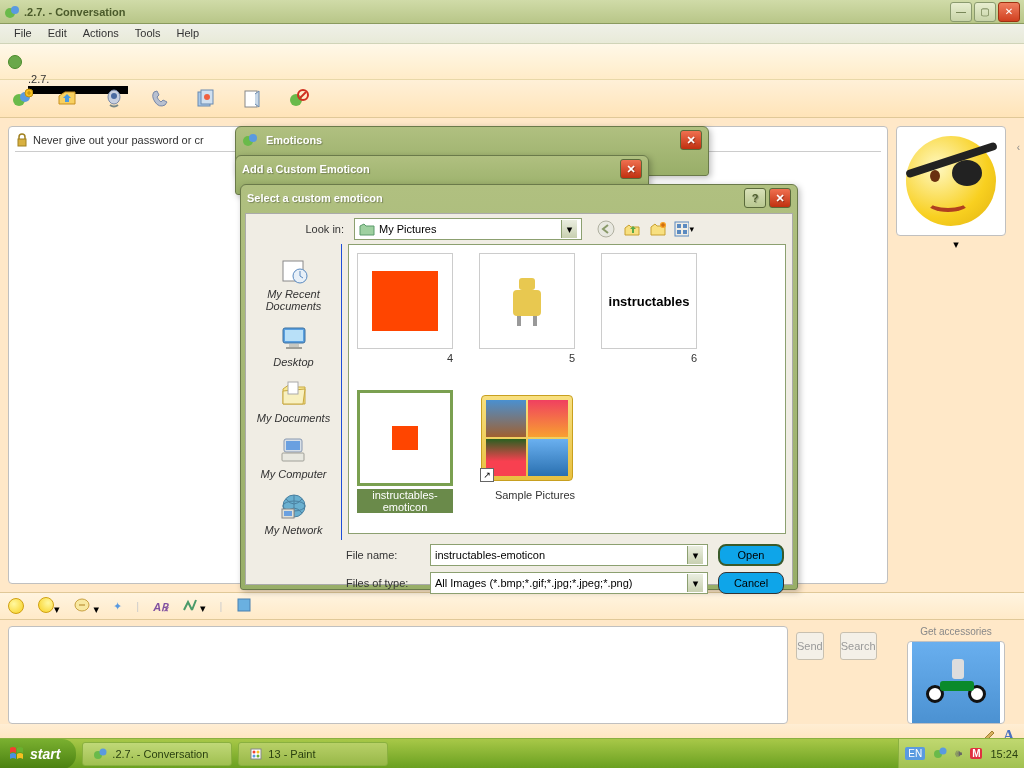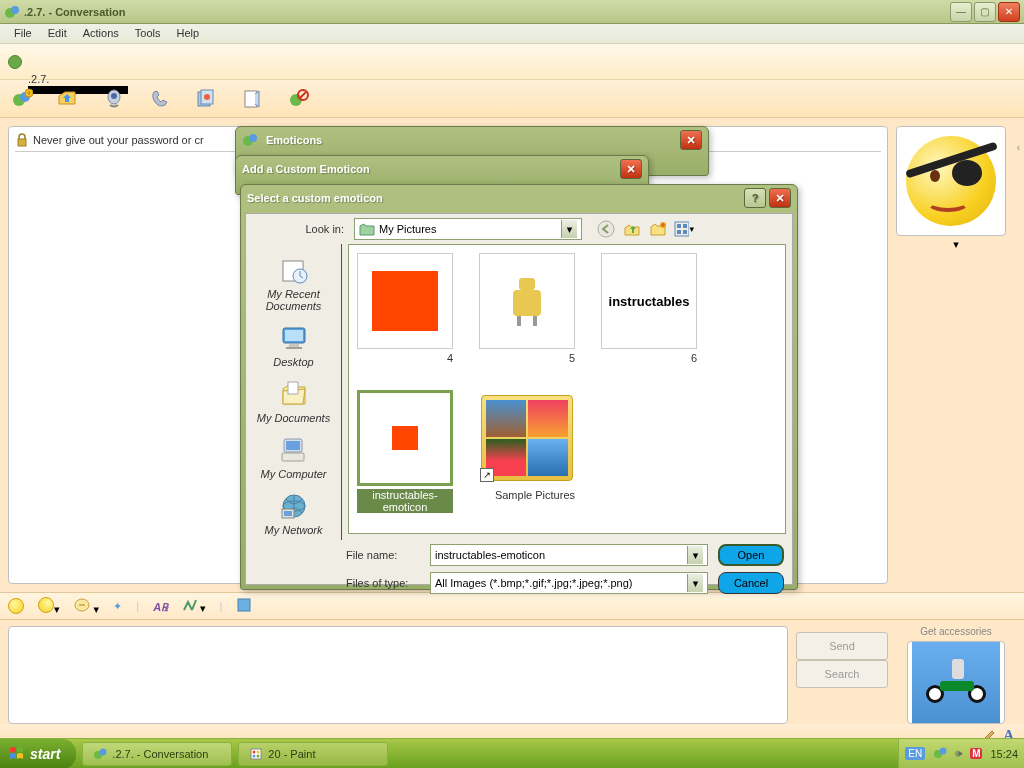--- a/index.html
+++ b/index.html
@@ -29,21 +29,21 @@
 .chat-pane { flex: 1; background: #fff; border: 1px solid #c0c0c0; border-radius: 4px; padding: 6px; display: flex; flex-direction: column; }
 .warning-msg { display: flex; align-items: center; gap: 4px; padding-bottom: 4px; border-bottom: 1px solid #ccc; color: #333; }
 
 .right-col { width: 120px; display: flex; flex-direction: column; gap: 0; }
 .avatar-box { width: 110px; height: 110px; background: #fff; border: 1px solid #c0c0c0; border-radius: 4px; display: flex; align-items: center; justify-content: center; position: relative; }
 .avatar-dropdown { height: 16px; display: flex; align-items: center; justify-content: center; cursor: pointer; }
 
 .compose-toolbar { height: 28px; background: linear-gradient(#fff4e0, #ffeac8); border-top: 1px solid #e0c898; border-bottom: 1px solid #e0c898; display: flex; align-items: center; padding: 0 8px; gap: 14px; }
 .compose-area { height: 104px; display: flex; background: #ffe8c8; padding: 6px 8px 0 8px; gap: 8px; }
 .textbox { flex: 1; background: #fff; border: 1px solid #c0c0c0; border-radius: 4px; }
-.send-panel { width: 92px; display: flex; flex-direction: column; gap: 0; padding-top: 6px; }
+.send-panel { width: 92px; display: flex; gap: 16px; padding-top: 6px; }
 .send-btn { height: 28px; background: #f4f0e8; border: 1px solid #c8c0b0; border-radius: 3px; color: #999; cursor: pointer; display: flex; align-items: center; justify-content: center; }
 .right-bottom { width: 120px; display: flex; flex-direction: column; }
 .accessories-lbl { color: #888; font-size: 10px; text-align: center; }
 .accessories-box { width: 98px; height: 98px; background: #fff; border: 1px solid #c0c0c0; border-radius: 4px; display: flex; align-items: center; justify-content: center; margin: 4px auto 0; overflow: hidden; }
 
 .format-footer { height: 22px; background: linear-gradient(#ffeed4, #ffe2b8); display: flex; align-items: center; justify-content: flex-end; padding: 0 10px; gap: 6px; }
 .statusbar { height: 18px; background: #fff; border-top: 1px solid #d0d0d0; display: flex; align-items: center; padding: 0 8px; font-weight: bold; color: #333; font-size: 11px; }
 
 
 .taskbar { position: absolute; bottom: 0; left: 0; right: 0; height: 30px; background: linear-gradient(#a8c848, #6aa020); display: flex; align-items: center; border-top: 1px solid #8ab040; }
@@ -488,21 +488,21 @@
     <span>.2.7. - Conversation</span>
   </div>
   <div class="task-item inactive">
     <svg width="14" height="14">
         <rect x="2" y="2" width="10" height="10" fill="#fff" stroke="#888"></rect>
         <circle cx="5" cy="5" r="1.5" fill="#f04030"></circle>
         <circle cx="9" cy="5" r="1.5" fill="#f8c020"></circle>
         <circle cx="5" cy="9" r="1.5" fill="#5a9ae0"></circle>
         <circle cx="9" cy="9" r="1.5" fill="#6ab030"></circle>
       </svg>
-    <span>20 - Paint</span>
+    <span>13 - Paint</span>
   </div>
   <div class="systray">
     <span style="color:#fff; background:#5a9ae0; padding:1px 3px; border-radius:2px; font-size:10px;">EN</span>
     <span><svg width="14" height="14">
           <circle cx="5" cy="8" r="4" fill="#6aba4a"></circle>
           <circle cx="10" cy="5" r="3.5" fill="#5a9ae0"></circle>
         </svg></span>
     <span style="color:#666;">🕪</span>
     <span style="background:#e03040; color:#fff; font-weight:bold; padding:0 2px; border-radius:2px; font-size:10px;">M</span>
     <span class="systray-clock">15:24</span>

